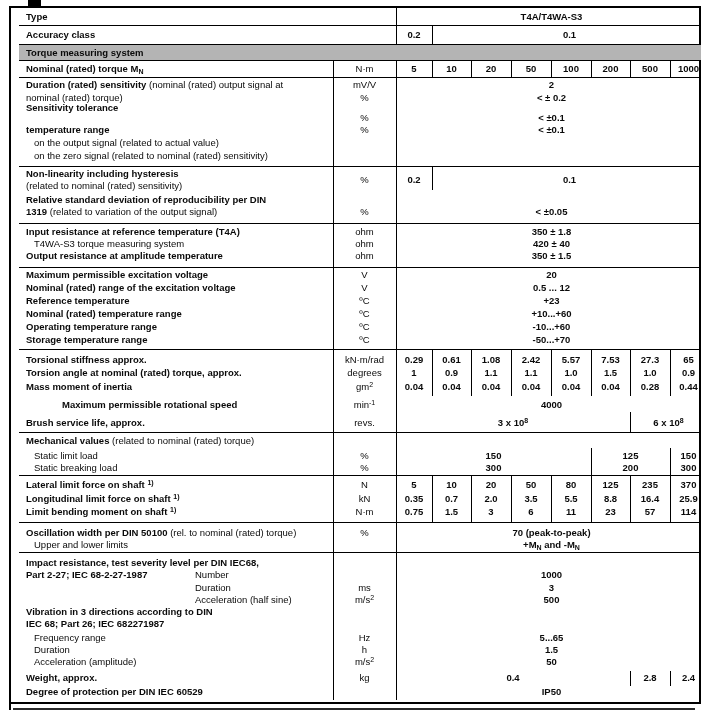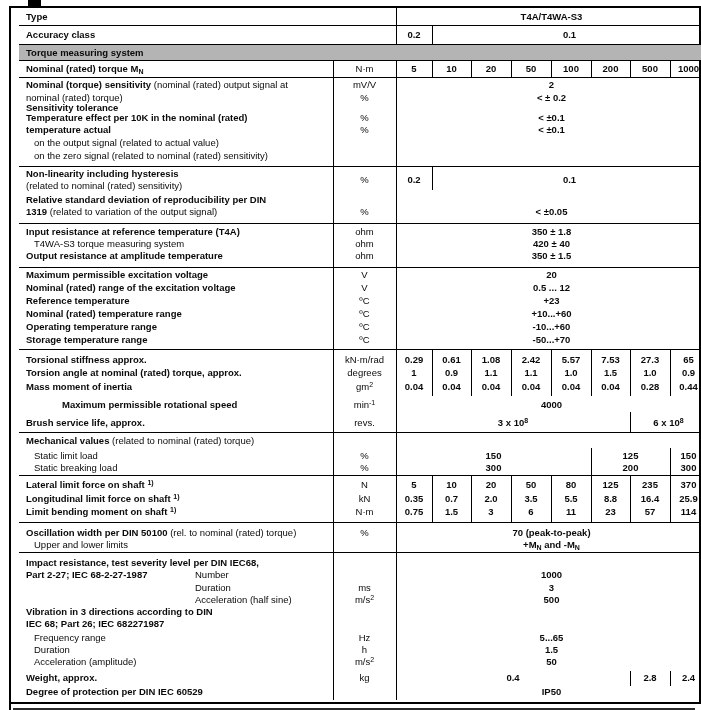--- a/index.html
+++ b/index.html
@@ -52,31 +52,30 @@
       <div class="val" style="left: 472px; top: 2px;">20</div>
       <div class="val" style="left: 512px; top: 2px;">50</div>
       <div class="val" style="left: 552px; top: 2px;">100</div>
       <div class="val" style="left: 591.5px; top: 2px;">200</div>
       <div class="val" style="left: 631px; top: 2px;">500</div>
       <div class="val" style="left: 669.5px; top: 2px;">1000</div>
     </div>
     <div class="blk" style="top: 70px; height: 89px;">
       <i class="vl" style="left: 314px; top: 0px; height: 89px;"></i>
       <i class="vl" style="left: 377px; top: 0px; height: 89px;"></i>
-      <div class="lab" style="left: 7px; top: 1px;"><span class="b">Nominal (torque) sensitivity </span><span class="">(nominal (rated) output signal at</span></div>
+      <div class="lab" style="left: 7px; top: 1px;"><span class="b">Duration (rated) sensitivity </span><span class="">(nominal (rated) output signal at</span></div>
       <div class="unit" style="top: 1px;">mV/V</div>
       <div class="val" style="left: 532.5px; top: 1px;">2</div>
       <div class="lab" style="left: 7px; top: 14px;"><span class="">nominal (rated) torque)</span></div>
       <div class="unit" style="top: 14px;">%</div>
       <div class="val" style="left: 532.5px; top: 14px;">&lt; ± 0.2</div>
       <div class="lab" style="left: 7px; top: 24px;"><span class="b">Sensitivity tolerance</span></div>
-      <div class="lab" style="left: 7px; top: 34px;"><span class="b">Temperature effect per 10K in the nominal (rated)</span></div>
       <div class="unit" style="top: 34px;">%</div>
       <div class="val" style="left: 532.5px; top: 34px;">&lt; ±0.1</div>
-      <div class="lab" style="left: 7px; top: 46px;"><span class="b">temperature actual</span></div>
+      <div class="lab" style="left: 7px; top: 46px;"><span class="b">temperature range</span></div>
       <div class="unit" style="top: 46px;">%</div>
       <div class="val" style="left: 532.5px; top: 46px;">&lt; ±0.1</div>
       <div class="lab" style="left: 15px; top: 72px;"><span class="">on the zero signal (related to nominal (rated) sensitivity)</span></div>
       <div class="lab" style="left: 15px; top: 59px;"><span class="">on the output signal (related to actual value)</span></div>
     </div>
     <div class="blk" style="top: 159px; height: 57px;">
       <i class="vl" style="left: 314px; top: 0px; height: 57px;"></i>
       <i class="vl" style="left: 377px; top: 0px; height: 57px;"></i>
       <i class="vl" style="left: 413px; top: 0px; height: 23px;"></i>
       <div class="lab" style="left: 7px; top: 1px;"><span class="b">Non-linearity including hysteresis</span></div>

